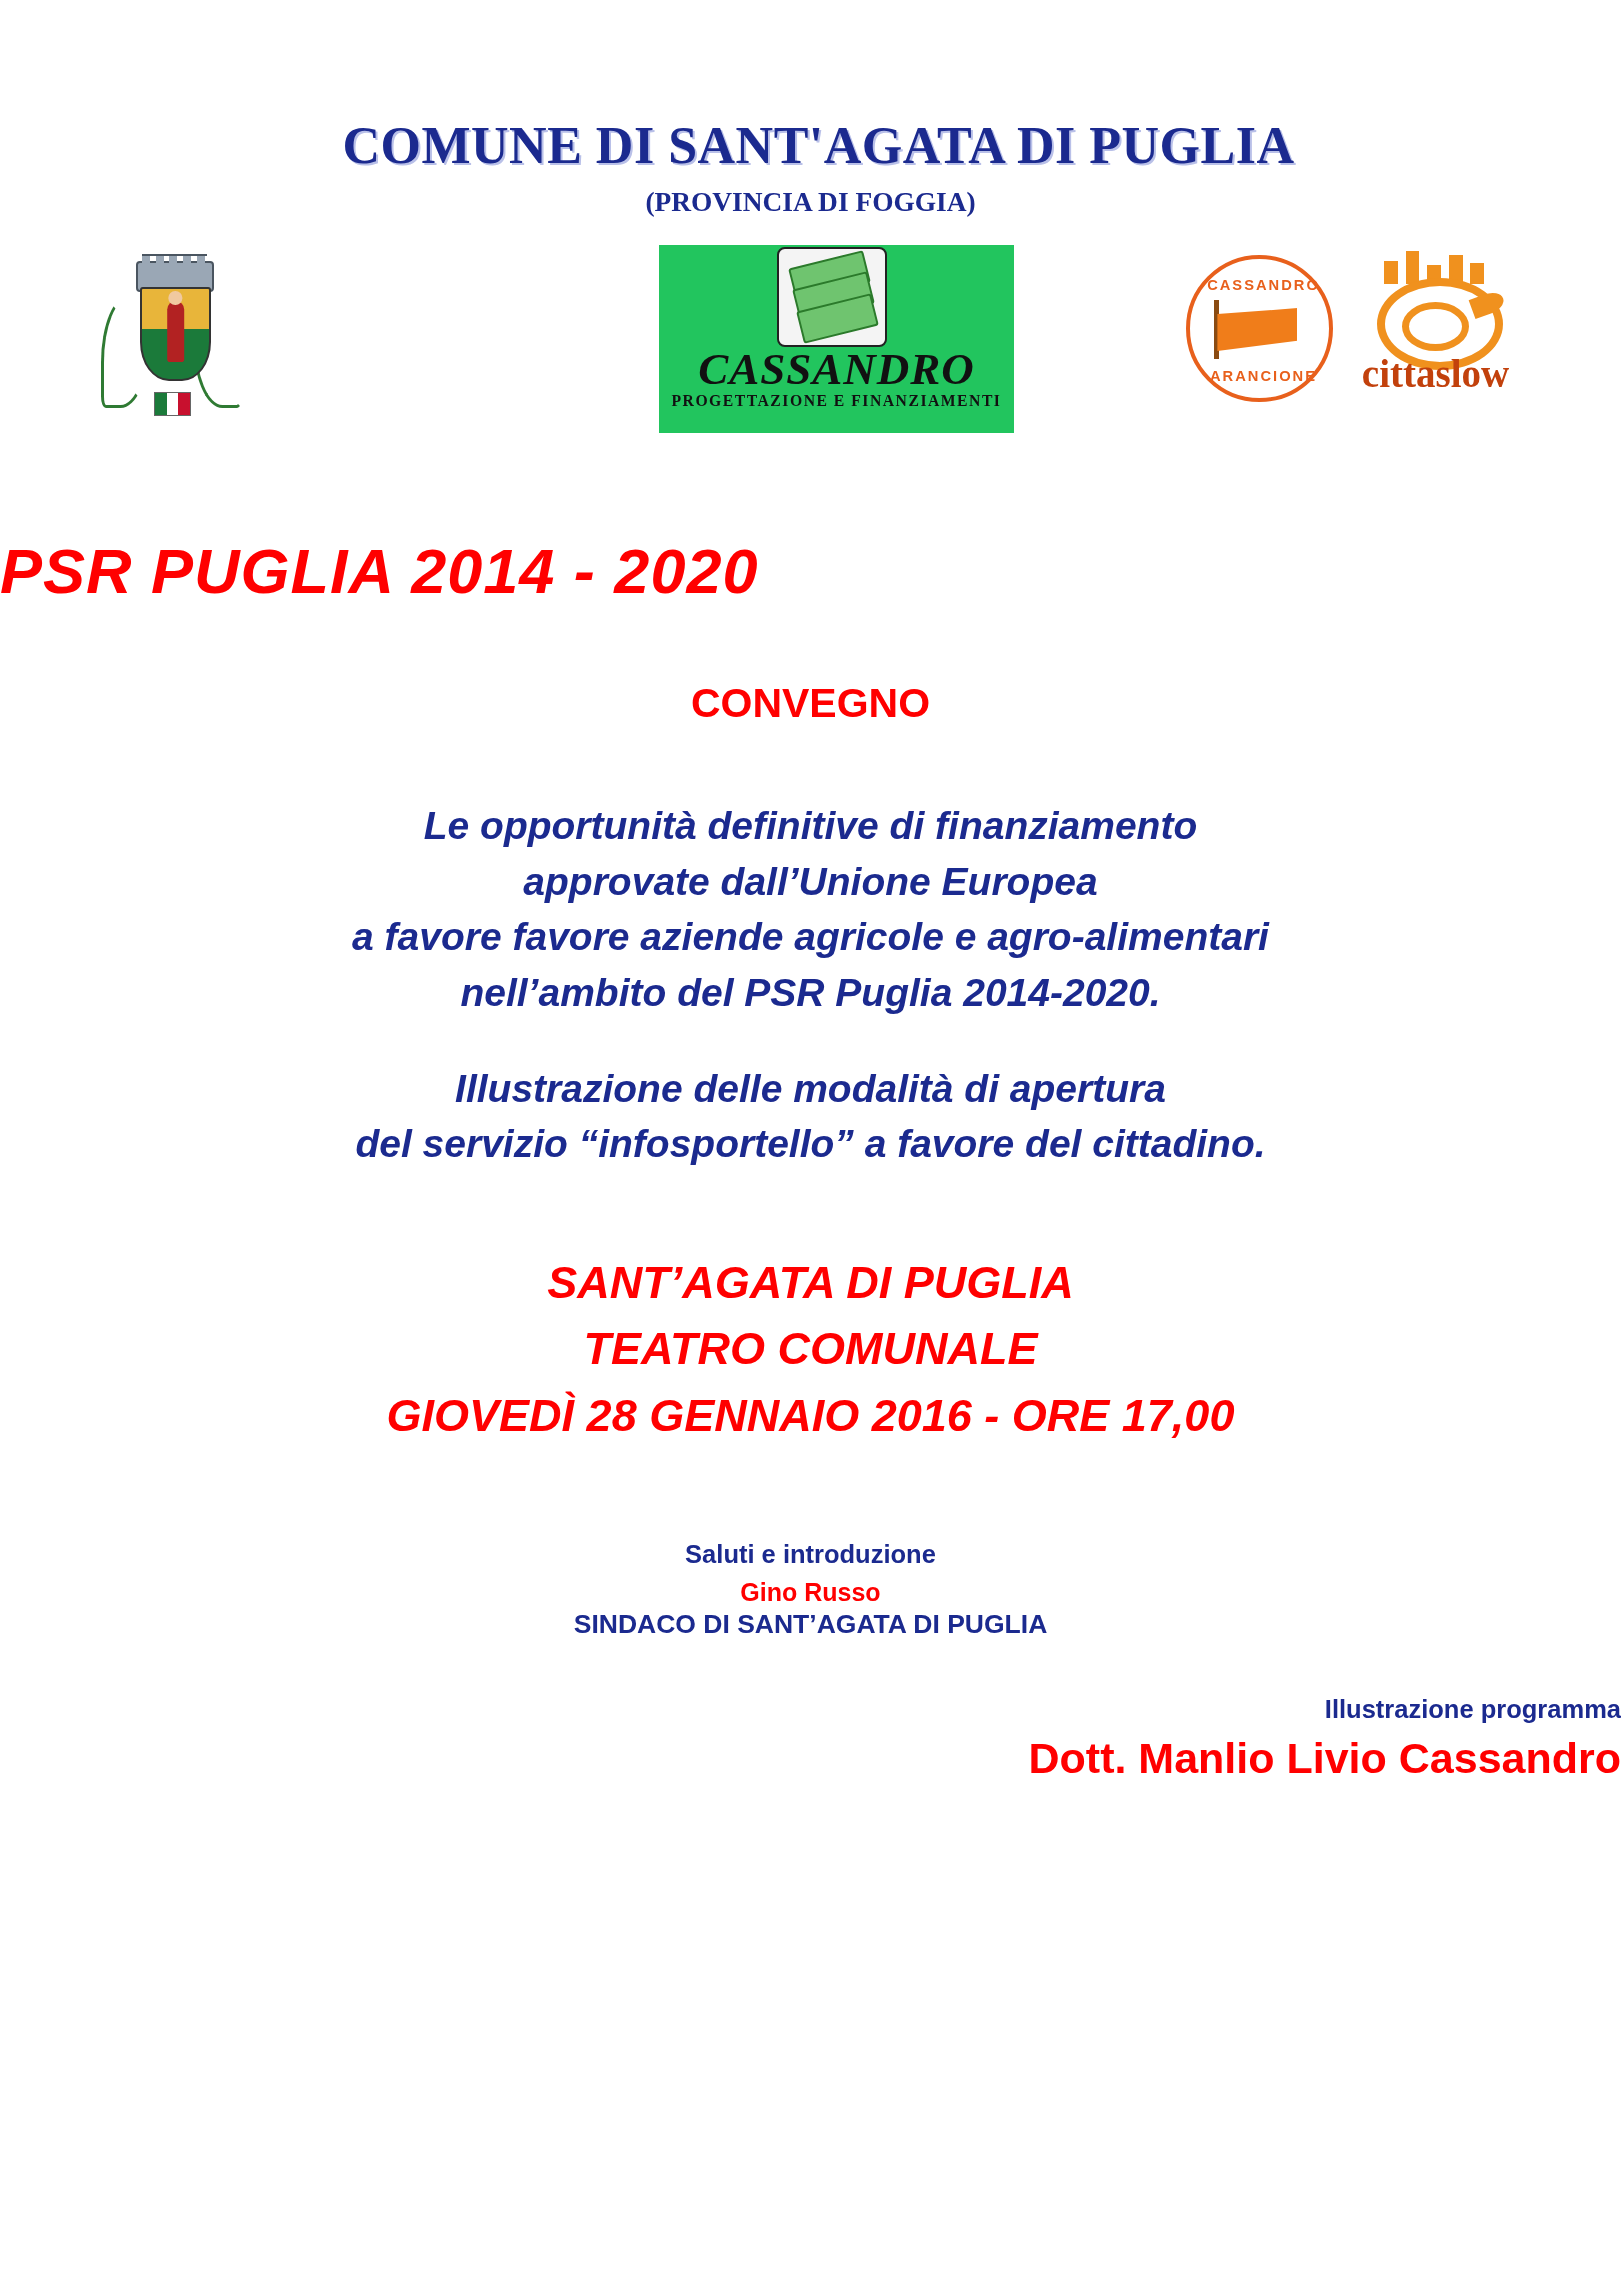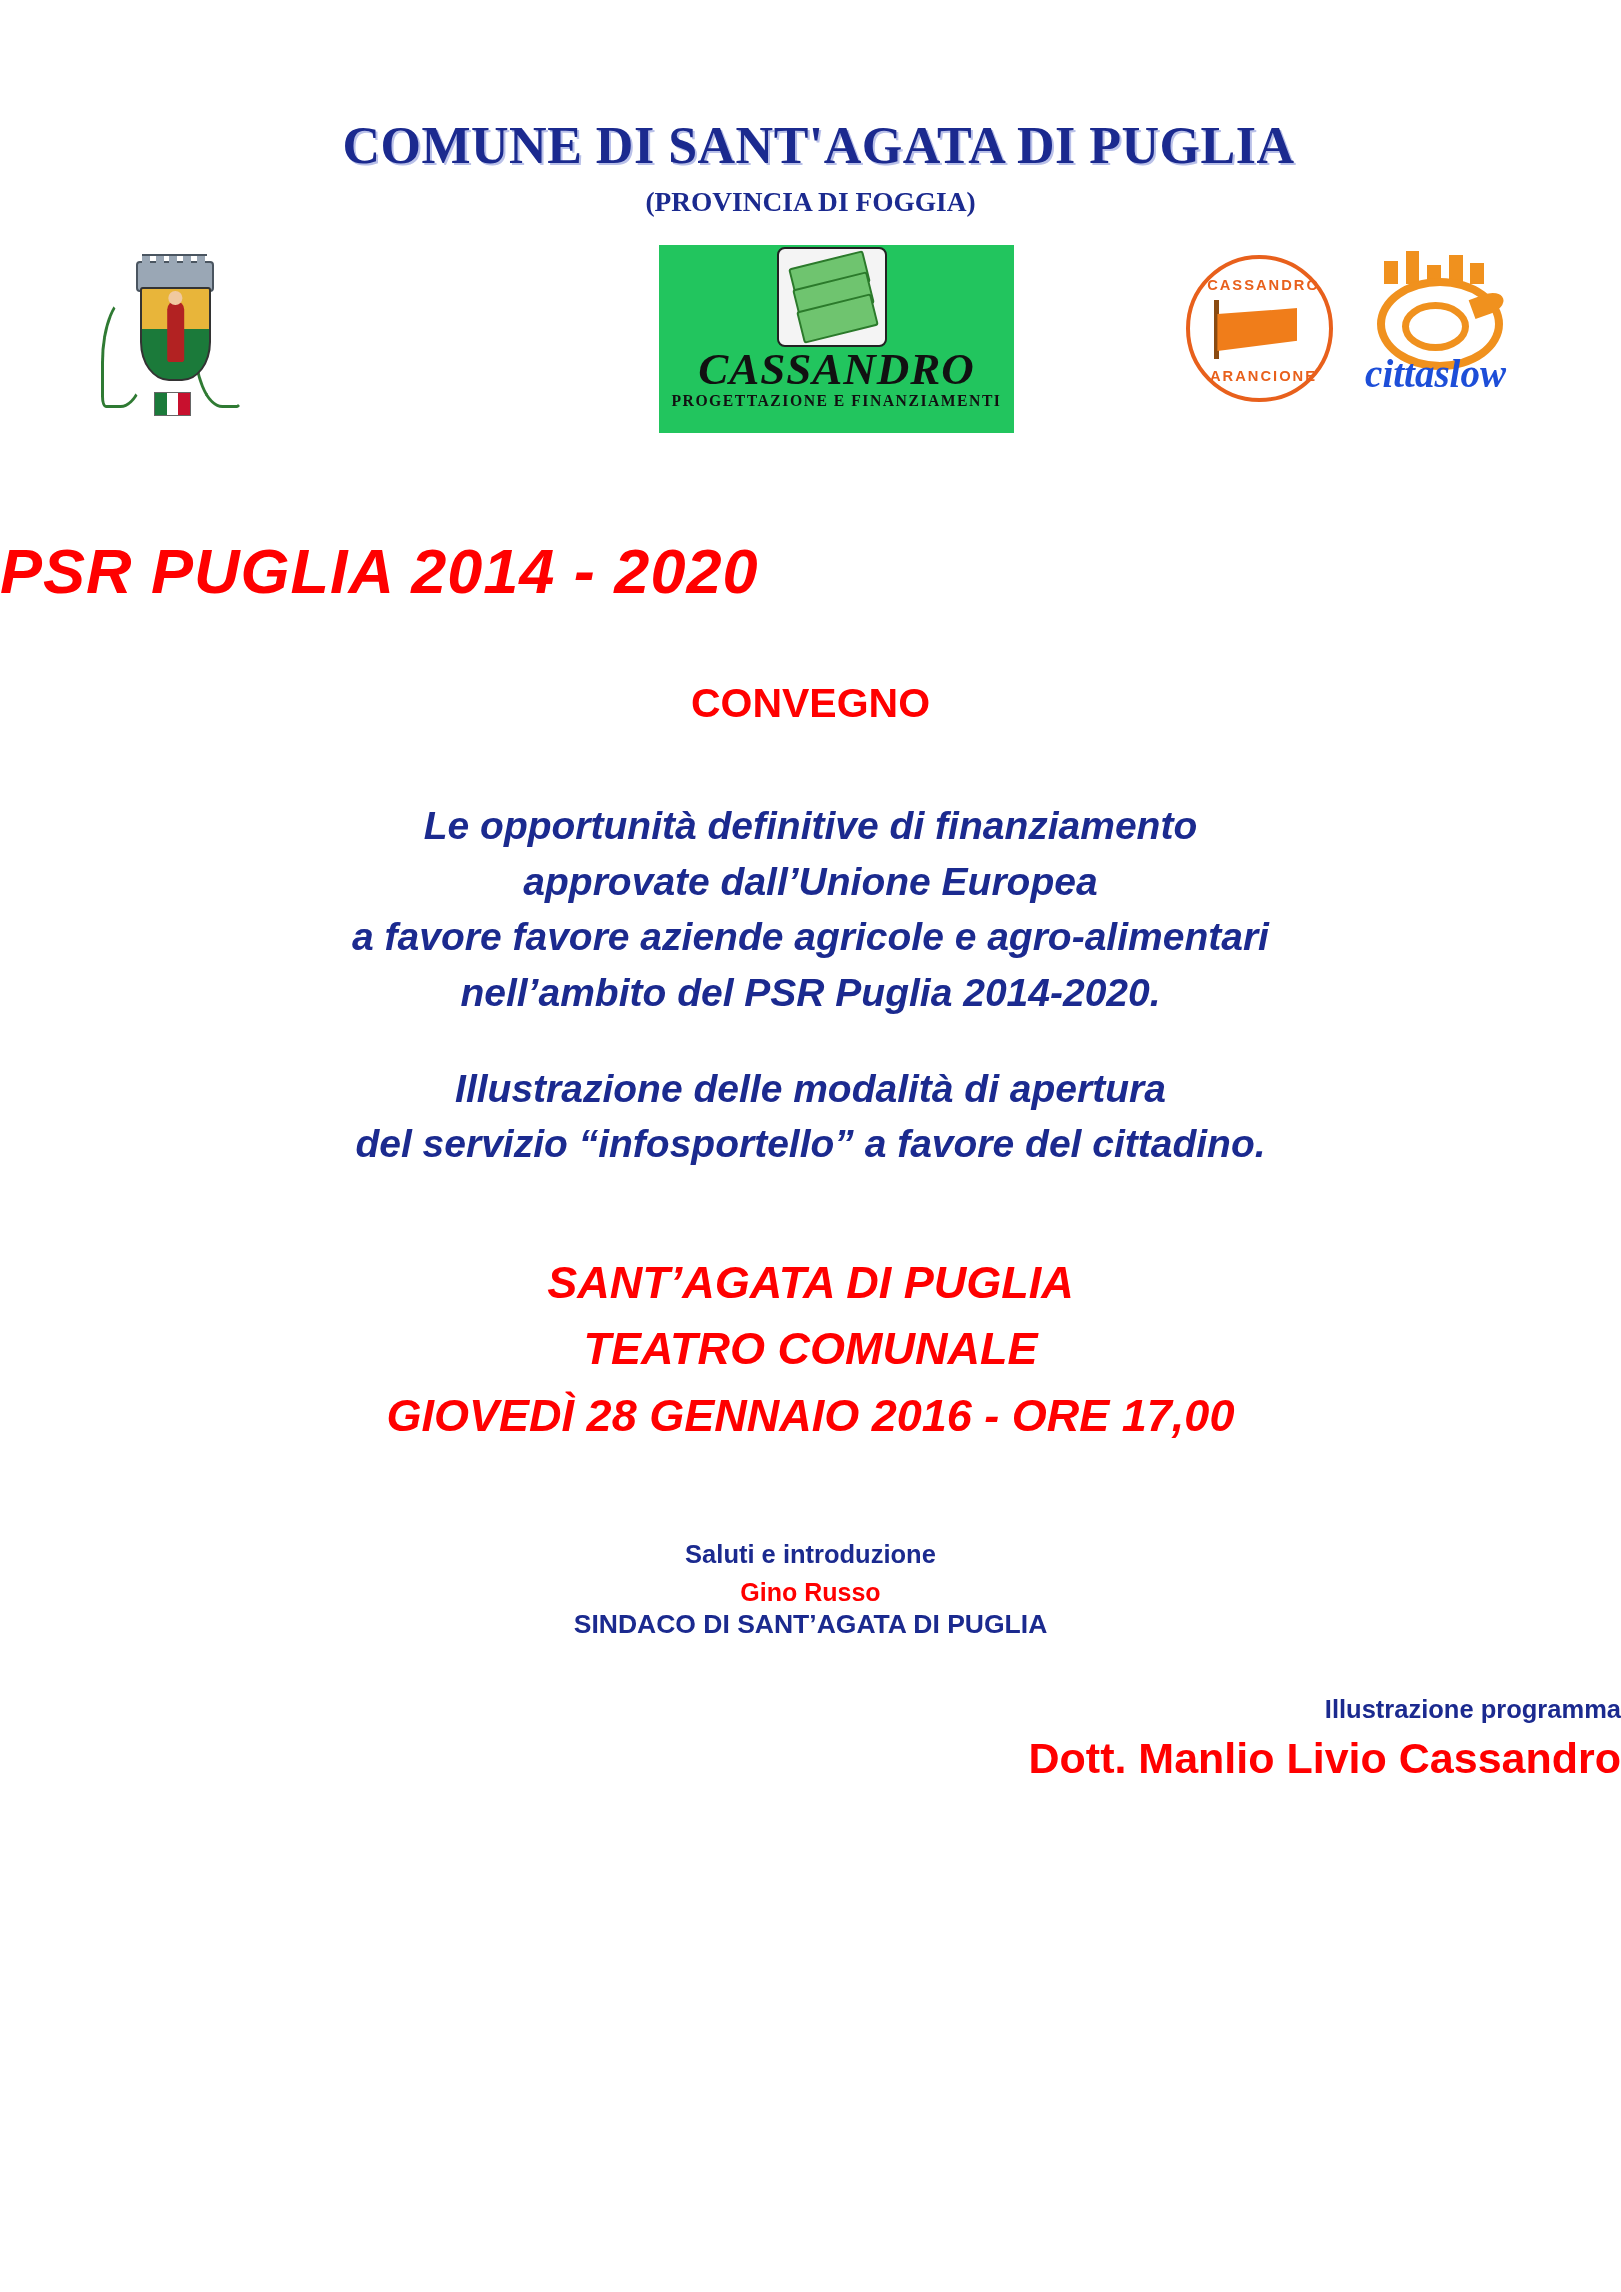--- a/index.html
+++ b/index.html
@@ -286,24 +286,23 @@
   .cittaslow .town i:nth-child(3) { left: 47px; height: 19.6px; }
   .cittaslow .town i:nth-child(4) { left: 69px; height: 29px; }
   .cittaslow .town i:nth-child(5) { left: 90px; height: 21.6px; }
   .cittaslow .cs-word {
     position: absolute;
     left: 0;
     top: 108px;
     width: 169px;
     text-align: center;
     font-family: "Liberation Serif", serif;
-    font-style: italic;
     font-weight: bold;
     font-size: 39px;
-    color: #1d4ed8;
+    color: #c2410c;
   }
 
   
   .psr-title {
     margin-top: 86px;
     font-family: "Liberation Sans", sans-serif;
     font-weight: bold;
     font-style: italic;
     font-size: 63px;
     color: #ff0000;

